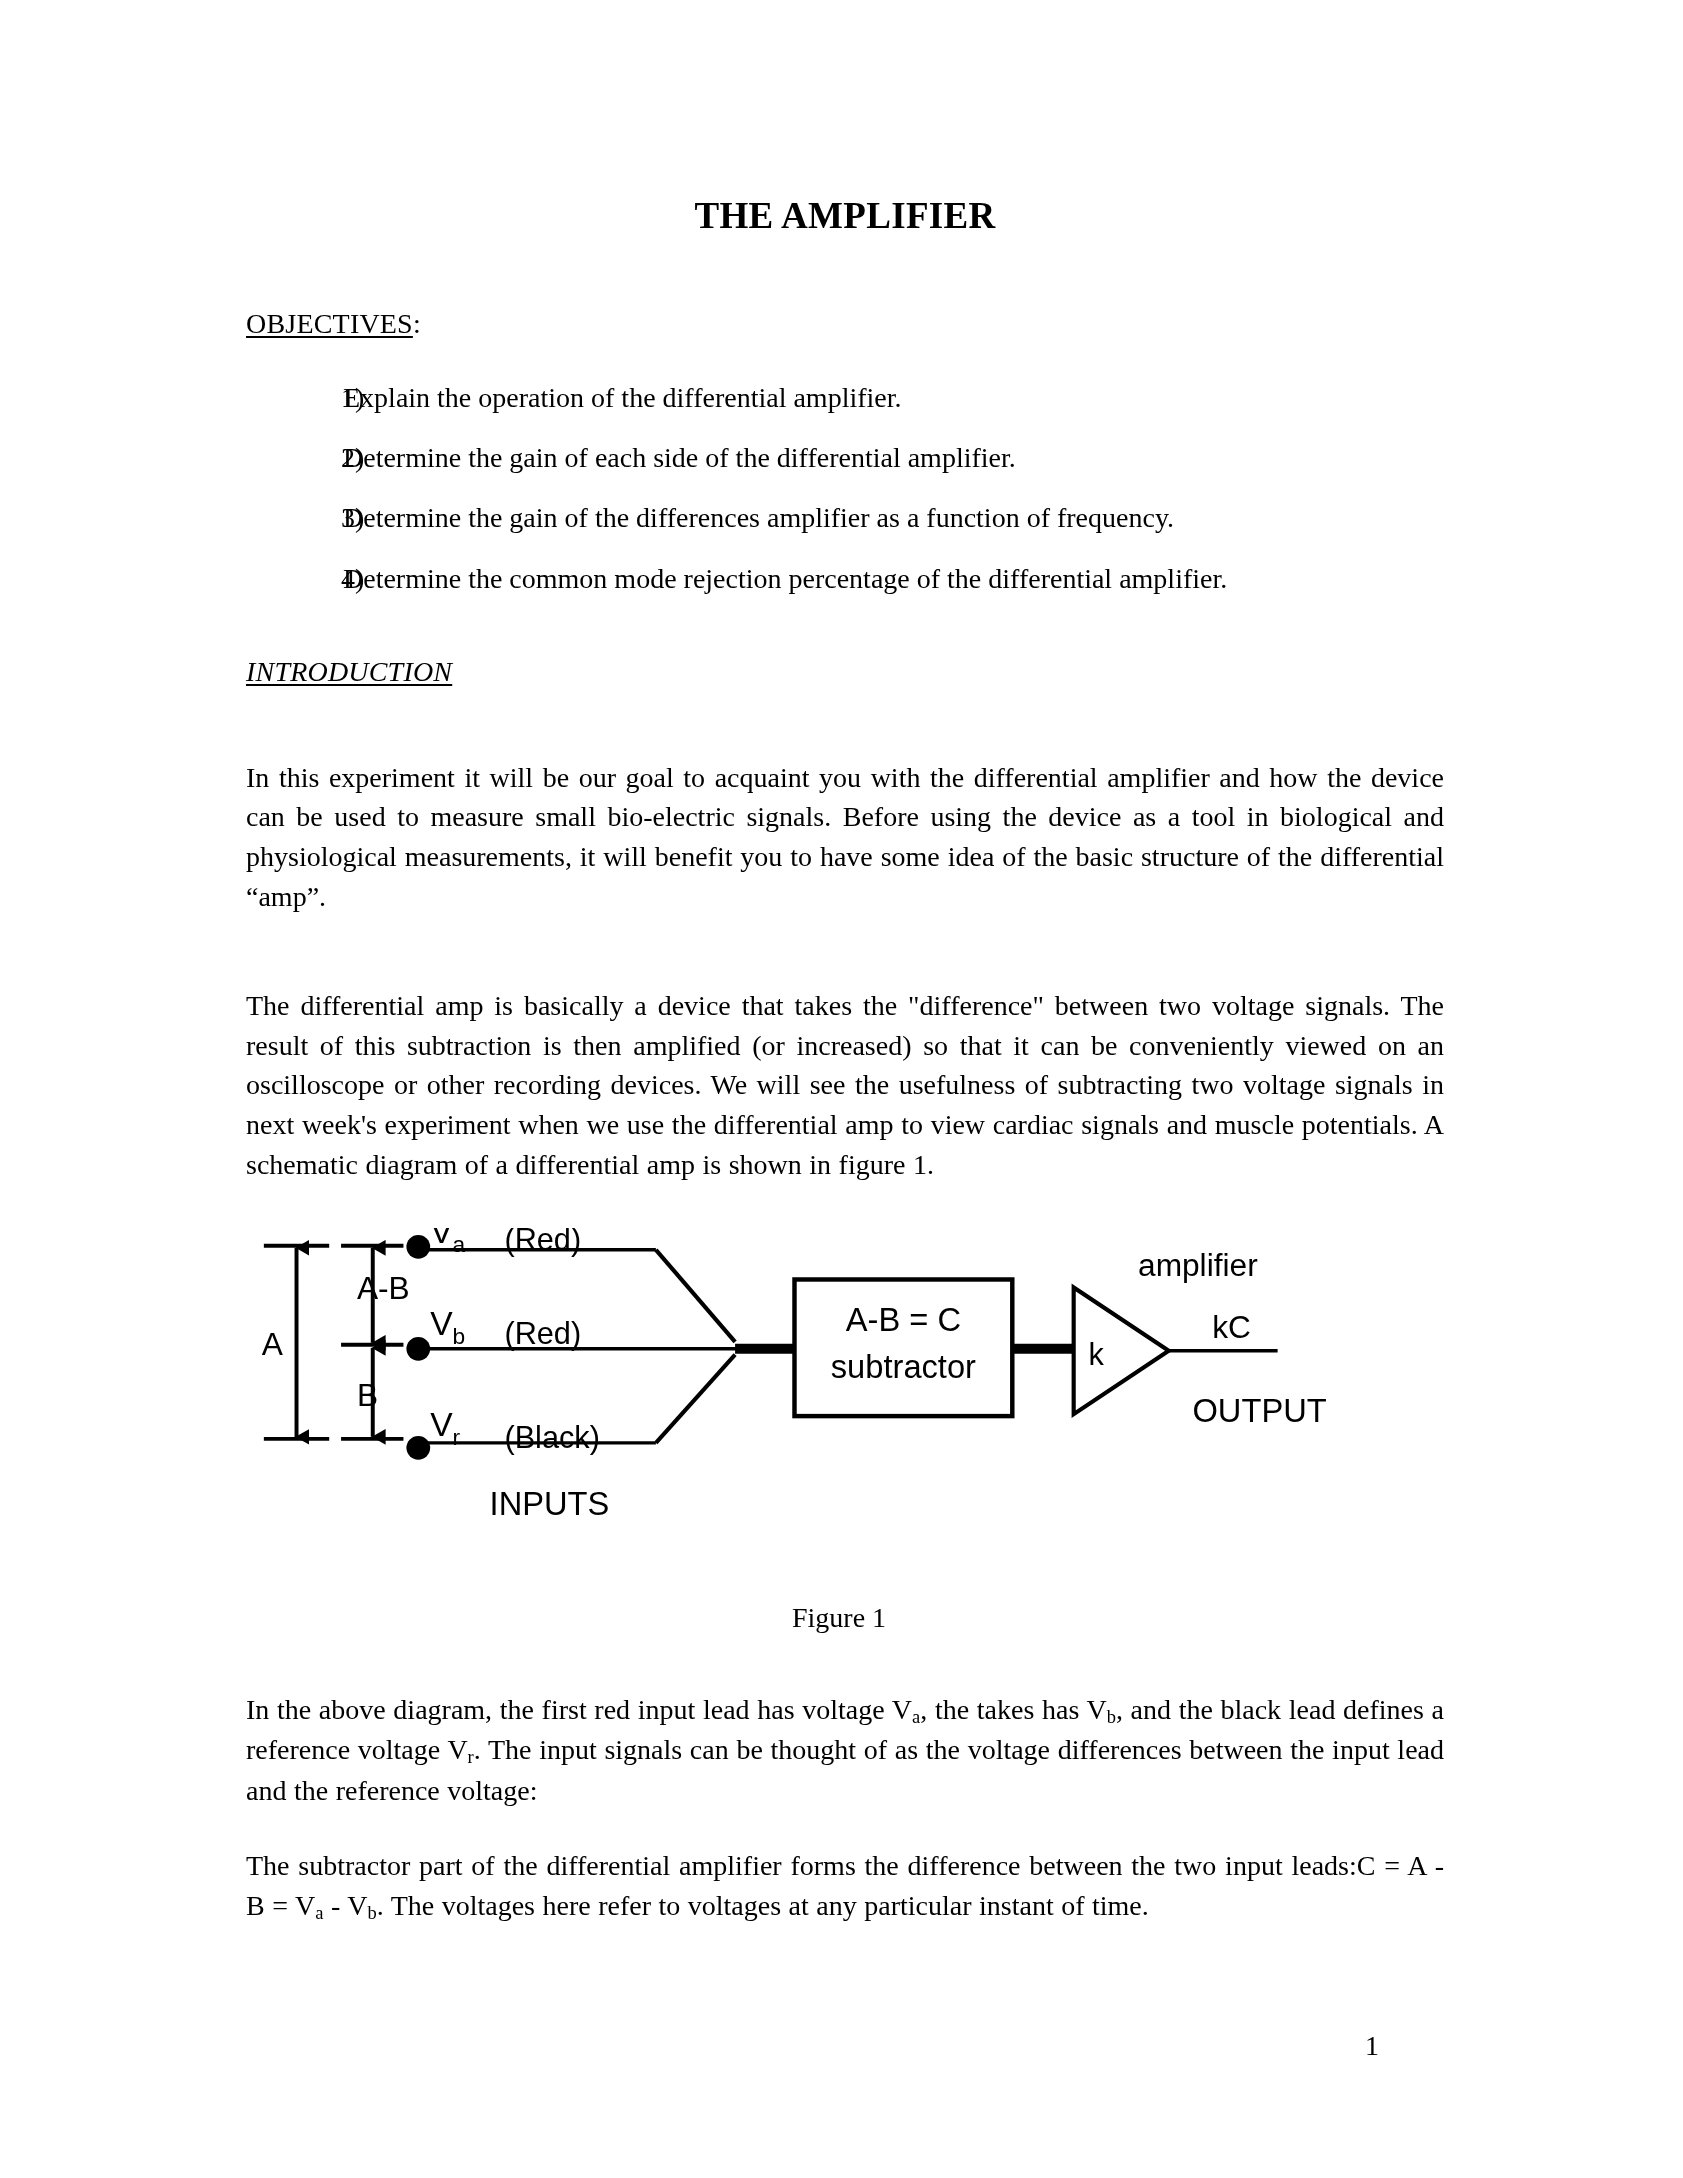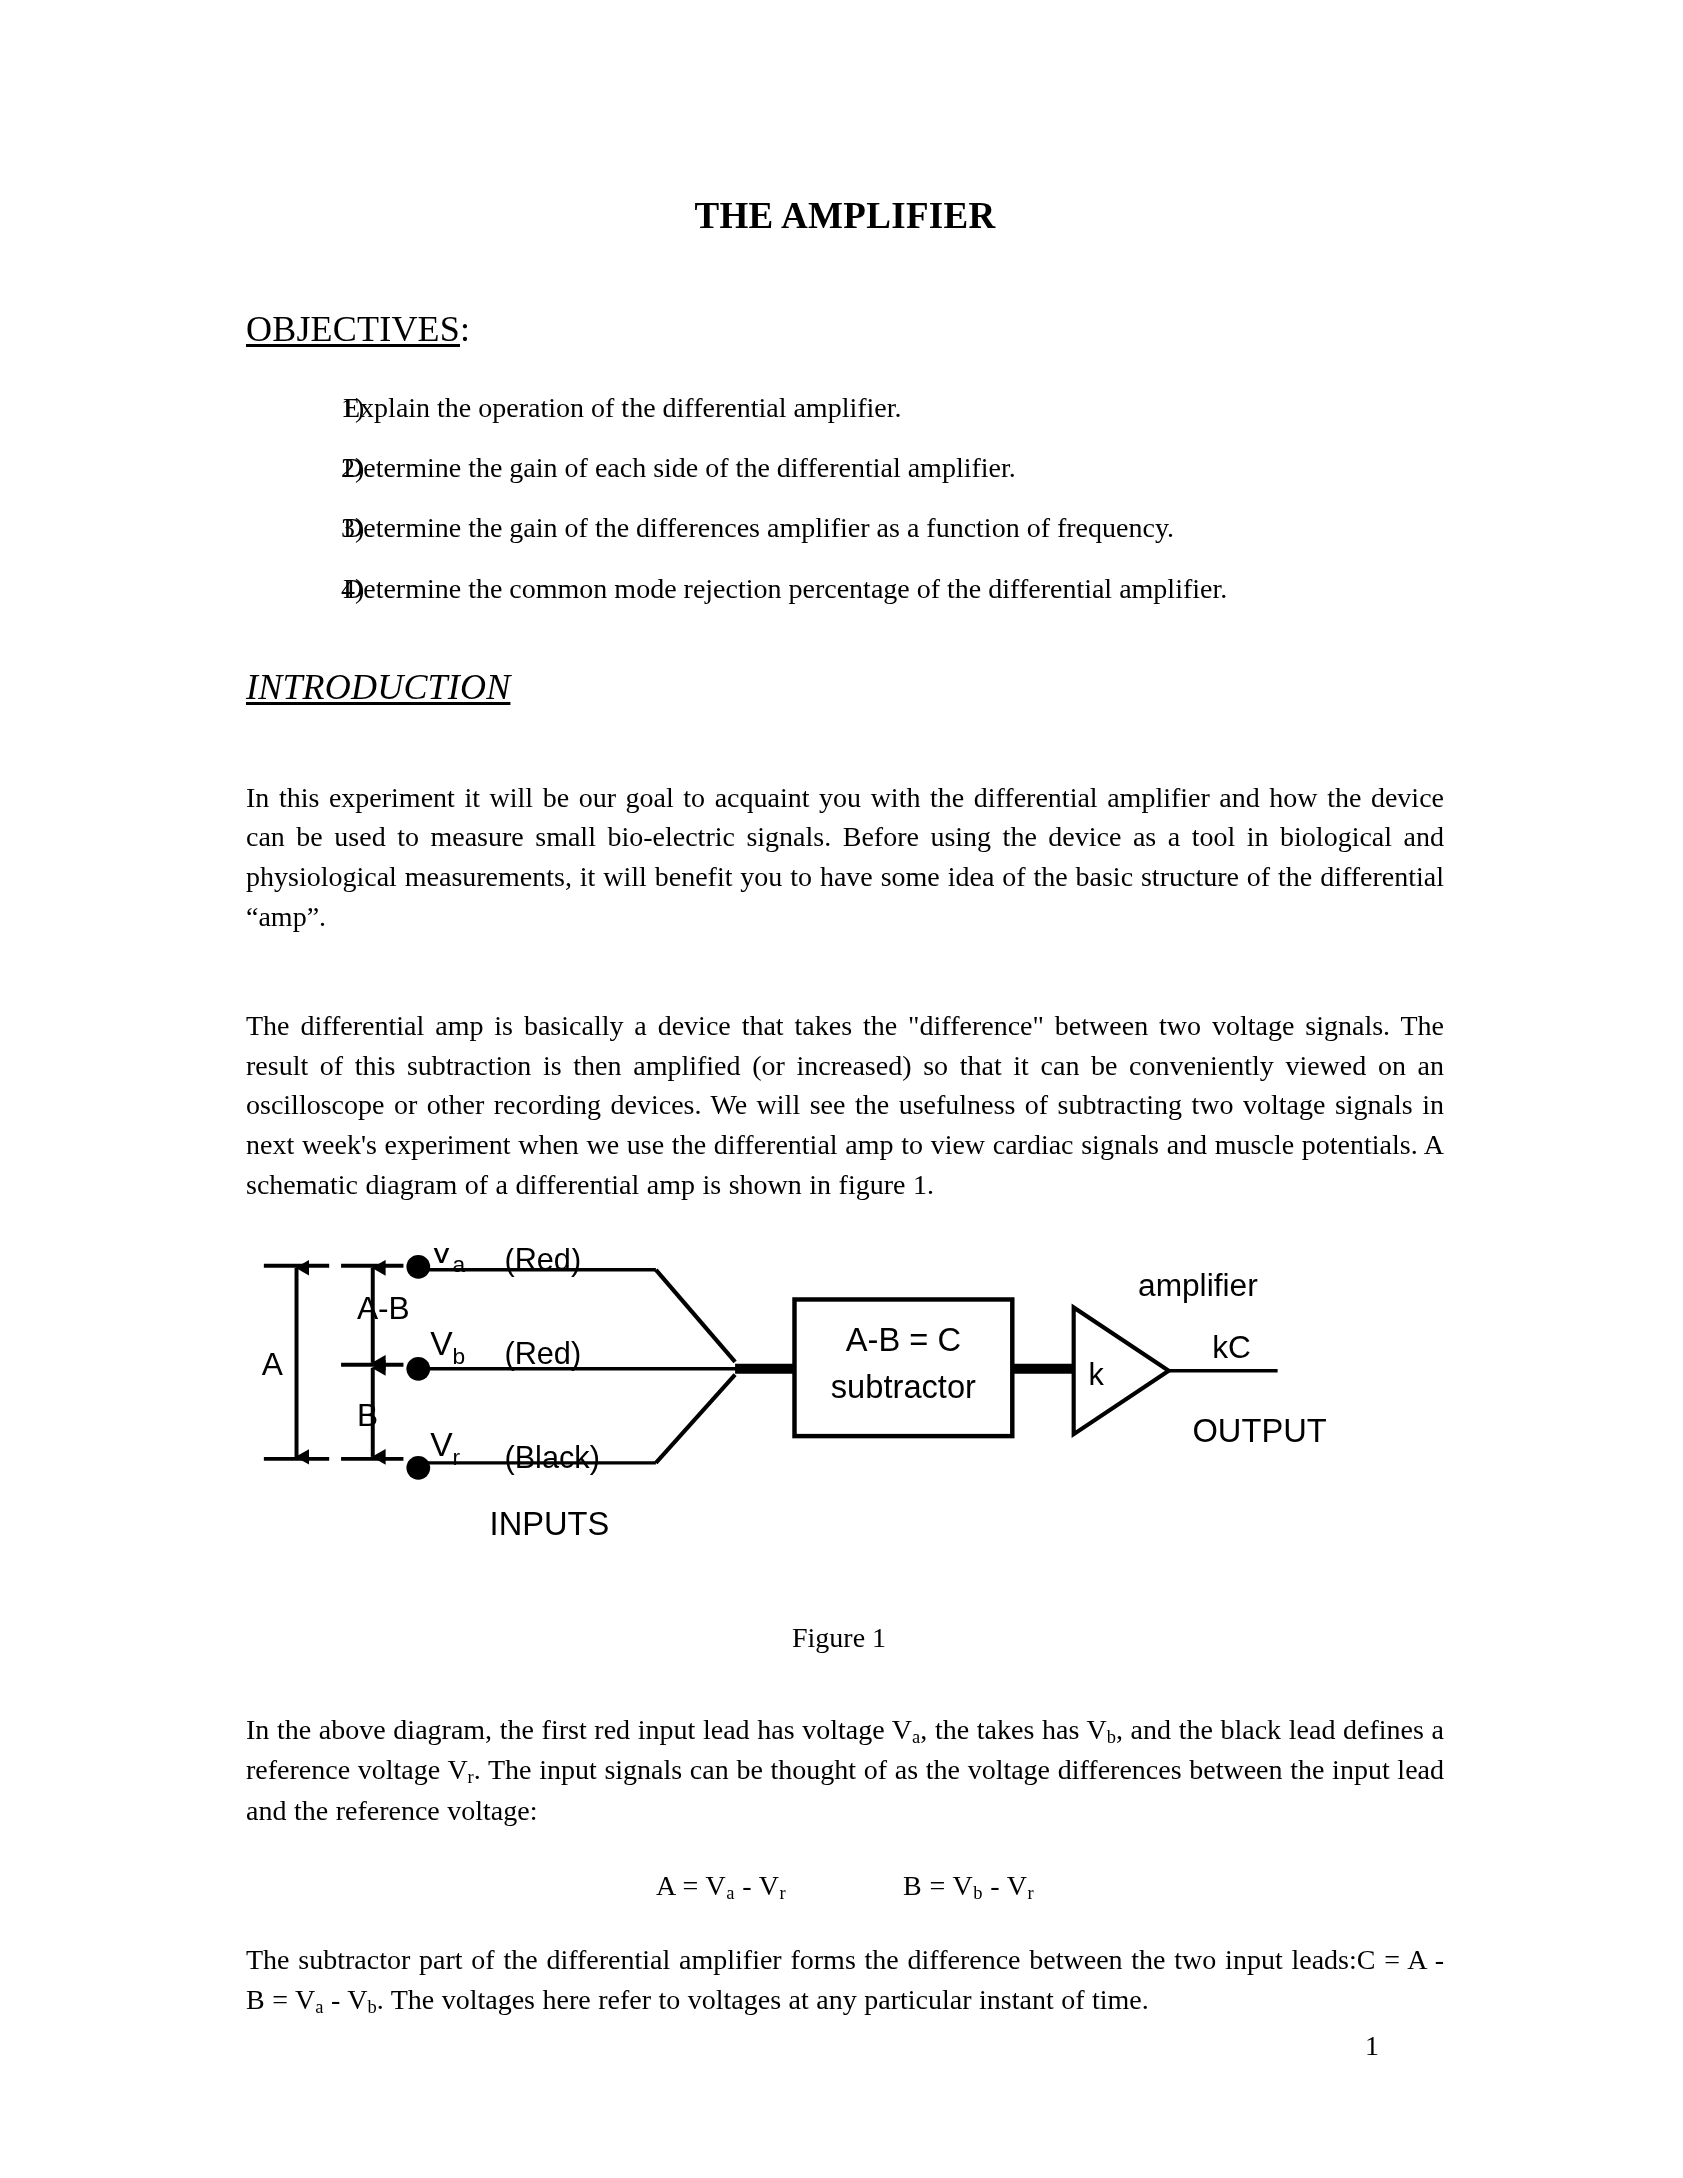--- a/index.html
+++ b/index.html
@@ -28,21 +28,21 @@
     text-align: center;
     font-size: 37px;
     font-weight: bold;
     letter-spacing: 0.3px;
     margin-top: 194px;
     margin-bottom: 0;
   }
 
   
   .section-head {
-    font-size: 36px;
+    font-size: 28px;
     margin-top: 71px;
     letter-spacing: 0.2px;
   }
   .section-head .ul {
     text-decoration: underline;
     text-underline-offset: 3px;
   }
   .section-intro {
     margin-top: 61px;
     font-style: italic;
@@ -208,21 +208,20 @@
         <text x="960" y="196" font-family="Liberation Sans, sans-serif" font-size="33" fill="#000">OUTPUT</text>
 
         <text x="250" y="290" font-family="Liberation Sans, sans-serif" font-size="33" fill="#000">INPUTS</text>
       </svg>
 
       <div class="fig-caption">Figure 1</div>
     </div>
 
     <p class="para tight"><span>In the above diagram, the first red input lead has voltage V</span><sub>a</sub><span>, the takes has V</span><sub>b</sub><span>, and the black lead defines a reference voltage V</span><sub>r</sub><span>.  The input signals can be thought of as the voltage differences between the input lead and the reference voltage:</span></p>
 
-    <div class="equation-row"><span><span>A = V</span><sub>a</sub><span> - V</span><sub>r</sub></span><span class="eq-gap"></span><span><span>B = V</span><sub>b</sub><span> - V</span><sub>r</sub></span></div>
 
     <p class="para tight"><span>The subtractor part of the differential amplifier forms the difference between the two input leads:</span><span>C = A - B = V</span><sub>a</sub><span> - V</span><sub>b</sub><span>.  The voltages here refer to voltages at any particular instant of time.</span></p>
 
   </div>
 
   <div class="page-number">1</div>
 
 </div>
 
 

